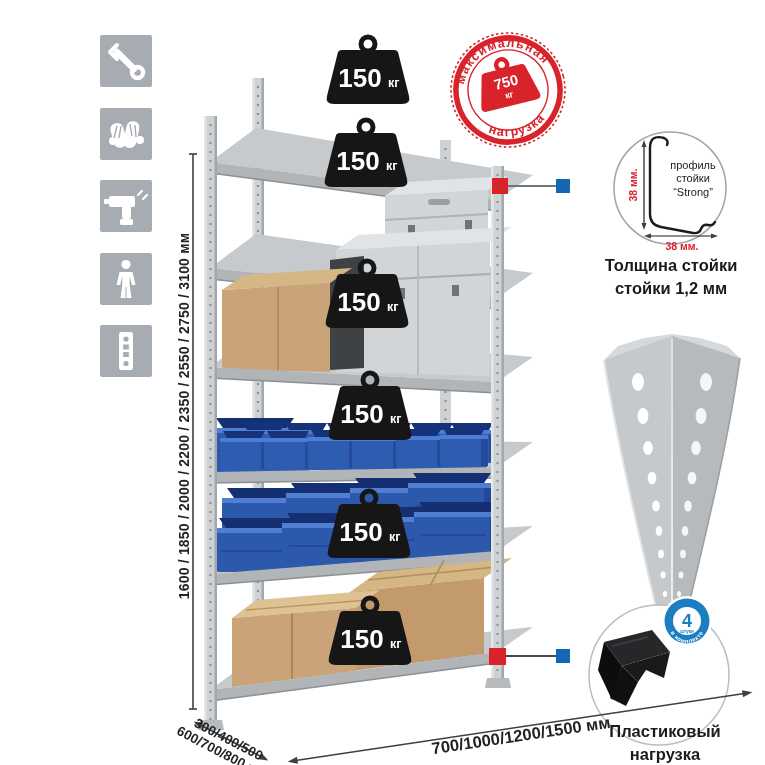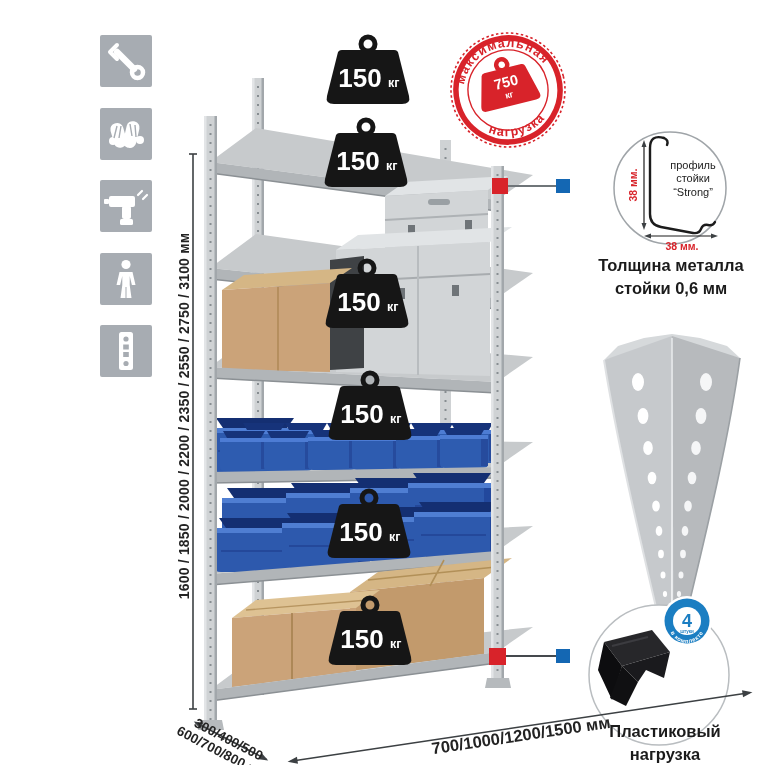--- a/index.html
+++ b/index.html
@@ -420,22 +420,22 @@
   <div class="dim-text dim-v">1600 / 1850 / 2000 / 2200 / 2350 / 2550 / 2750 / 3100 мм</div>
 
   <div class="dim-text dim-depth">
     <div>300/400/500</div>
     <div>600/700/800 мм</div>
   </div>
 
   <div class="dim-text dim-w">700/1000/1200/1500 мм</div>
 
   <div class="caption cap-profile">
-    <div>Толщина металла</div>
-    <div>стойки 0,6 мм</div>
+    <div>Толщина стойки</div>
+    <div>стойки 1,2 мм</div>
   </div>
 
   <div class="caption cap-foot">
     <div>Пластиковый</div>
     <div>нагрузка</div>
   </div>
 
 </div>
 
 </body></html>

